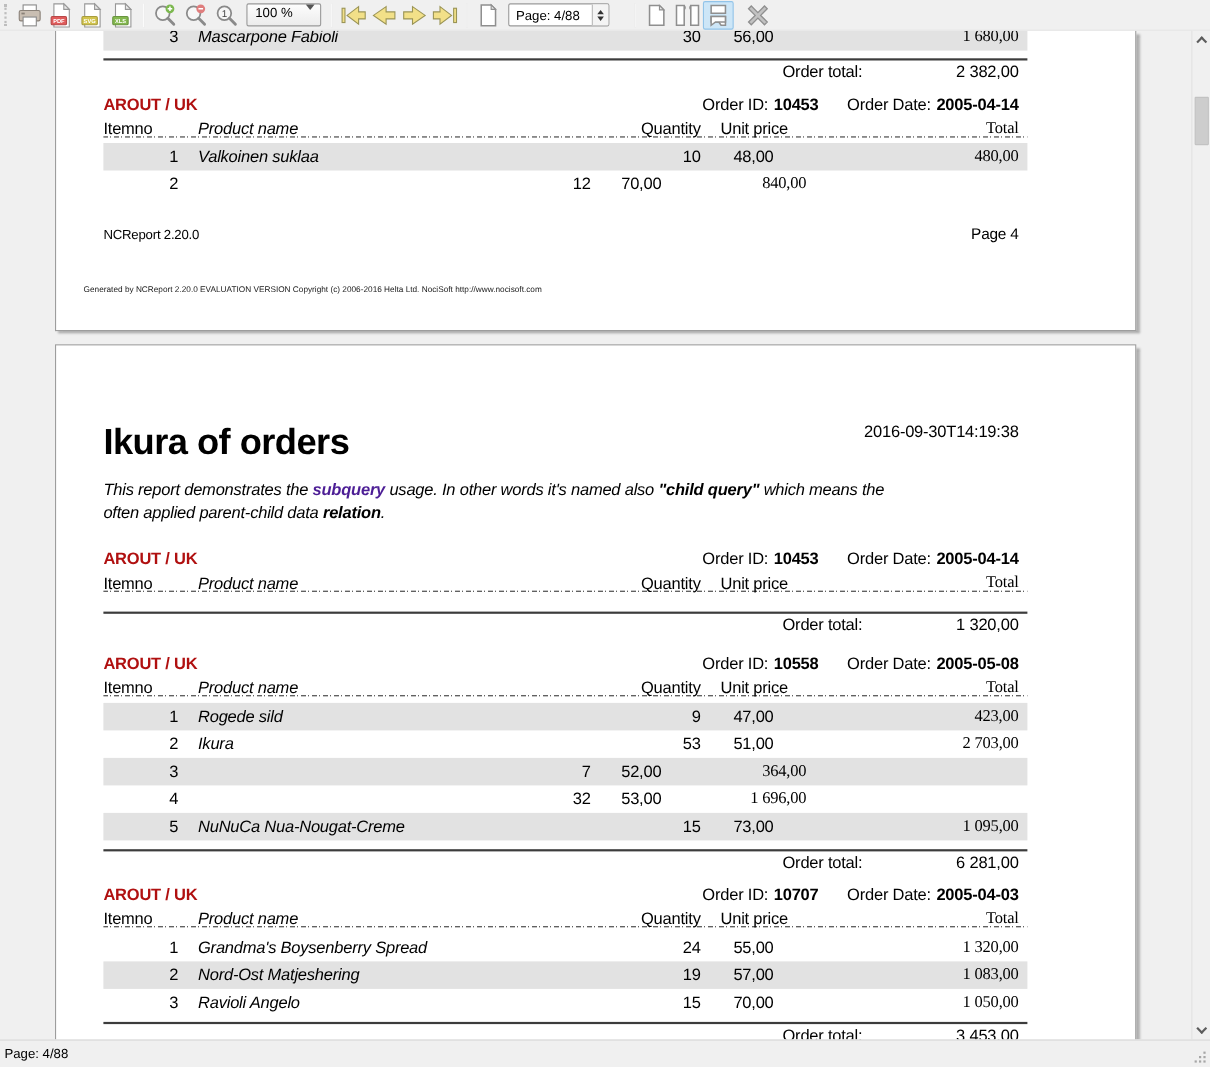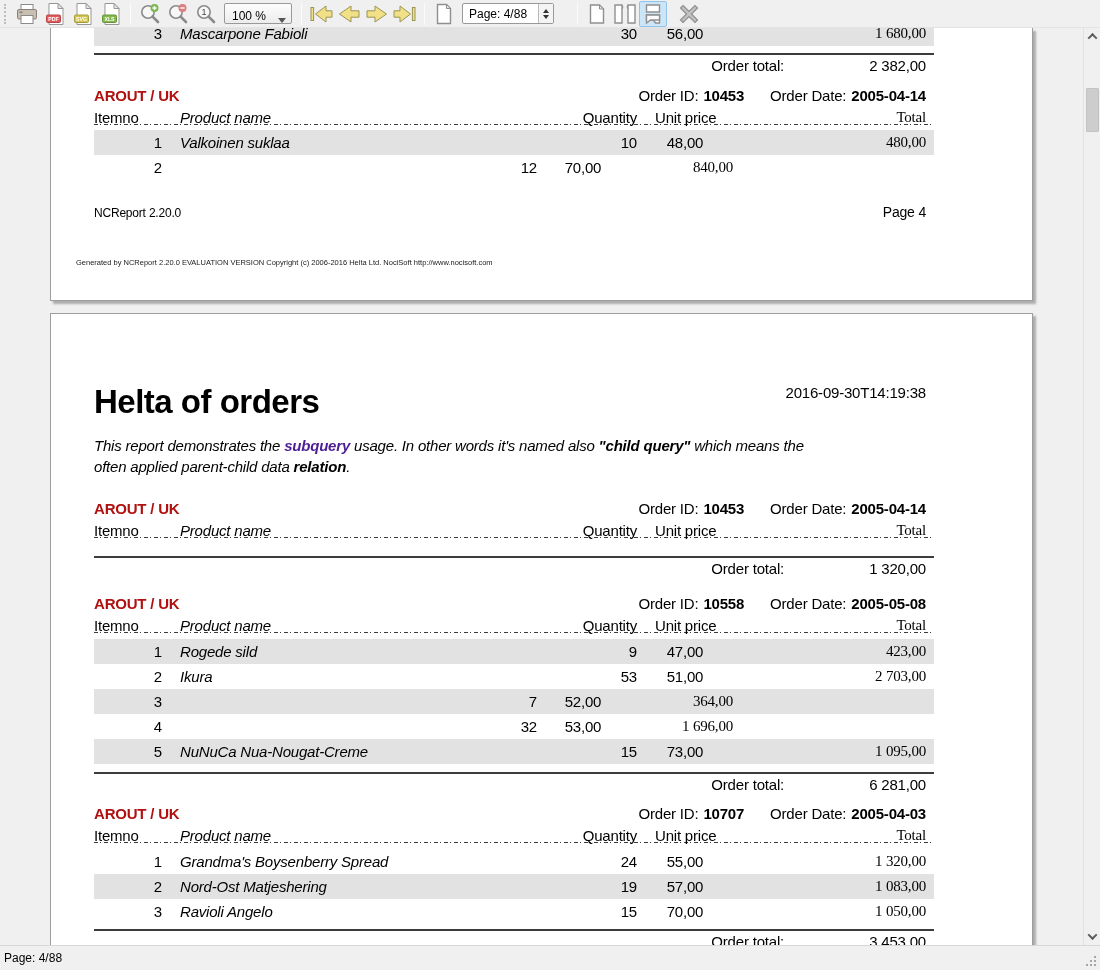--- a/index.html
+++ b/index.html
@@ -5,21 +5,21 @@
   * { margin:0; padding:0; box-sizing:border-box; }
   html,body { width:1100px; height:970px; overflow:hidden; }
   body { font-family:"Liberation Sans", sans-serif; background:#f0f0f0; }
 
   
   .toolbar { height:28px; background:#f0f0f0; display:flex; align-items:center; padding-left:2px; border-bottom:1px solid #e4e4e4; }
   .tb-handle { width:6px; height:20px; border-left:2px dotted #bdbdbd; margin:0 3px 0 2px; }
   .tb-btn { width:28px; height:26px; display:flex; align-items:center; justify-content:center; border:1px solid transparent; border-radius:2px; }
   .tb-btn.active { background:#cde6f7; border-color:#92c4e9; }
   .tb-sep { width:1px; height:22px; background:#d4d4d4; border-right:1px solid #fbfbfb; margin:0 5px; }
-  .combo { width:68px; height:21px; border:1px solid #999; background:linear-gradient(#fdfdfd,#ececec); border-radius:2px; display:flex; align-items:flex-end; font-size:12px; color:#000; padding-left:7px; margin:0 4px; }
+  .combo { width:68px; height:21px; border:1px solid #999; background:linear-gradient(#fdfdfd,#ececec); border-radius:2px; display:flex; align-items:flex-start; font-size:12px; color:#000; padding-left:7px; margin:0 4px; }
   .combo .arrow { margin-left:auto; margin-right:5px; width:0; height:0; border-left:4px solid transparent; border-right:4px solid transparent; border-top:5px solid #555; }
   .spinbox { width:92px; height:21px; border:1px solid #999; background:#fff; border-radius:2px; display:flex; align-items:center; font-size:12px; margin-left:4px; }
   .spinbox .txt { flex:1; padding-left:6px; }
   .spinbox .spins { width:15px; height:100%; border-left:1px solid #bbb; display:flex; flex-direction:column; align-items:center; justify-content:center; gap:2px; background:#f4f4f4; }
   .spin-up { width:0;height:0;border-left:3.5px solid transparent;border-right:3.5px solid transparent;border-bottom:4px solid #333; }
   .spin-dn { width:0;height:0;border-left:3.5px solid transparent;border-right:3.5px solid transparent;border-top:4px solid #333; }
 
   
   .viewport { position:relative; height:917px; background:#f0f0f0; overflow:hidden; }
   .page { position:absolute; left:50px; width:983px; background:#fff; border:1px solid #9d9d9d; box-shadow:3px 3px 2px rgba(90,90,90,0.45); }
@@ -320,21 +320,21 @@
         <span class="fl">NCReport 2.20.0</span>
         <span class="fr gpad">Page 4</span>
       </div>
       <div class="evalline">Generated by NCReport 2.20.0 EVALUATION VERSION Copyright (c) 2006-2016 Helta Ltd. NociSoft http://www.nocisoft.com</div>
     </div>
   </div>
 
   <div class="page page2">
     <div class="pcontent">
       <div class="titlerow">
-        <span class="rtitle">Helta of orders</span>
+        <span class="rtitle">Ikura of orders</span>
         <span class="rtime">2016-09-30T14:19:38</span>
       </div>
       <div class="intro">
         <span>This report demonstrates the </span><span class="red-b">subquery</span><span> usage. In other words it's named also </span><span class="blk-b">"child query"</span><span> which means the</span><br>
         <span>often applied parent-child data </span><span class="blk-b">relation</span><span>.</span>
       </div>
 
       <div class="grp0">
         <div class="ghead">
           <span class="cust">AROUT / UK</span>

